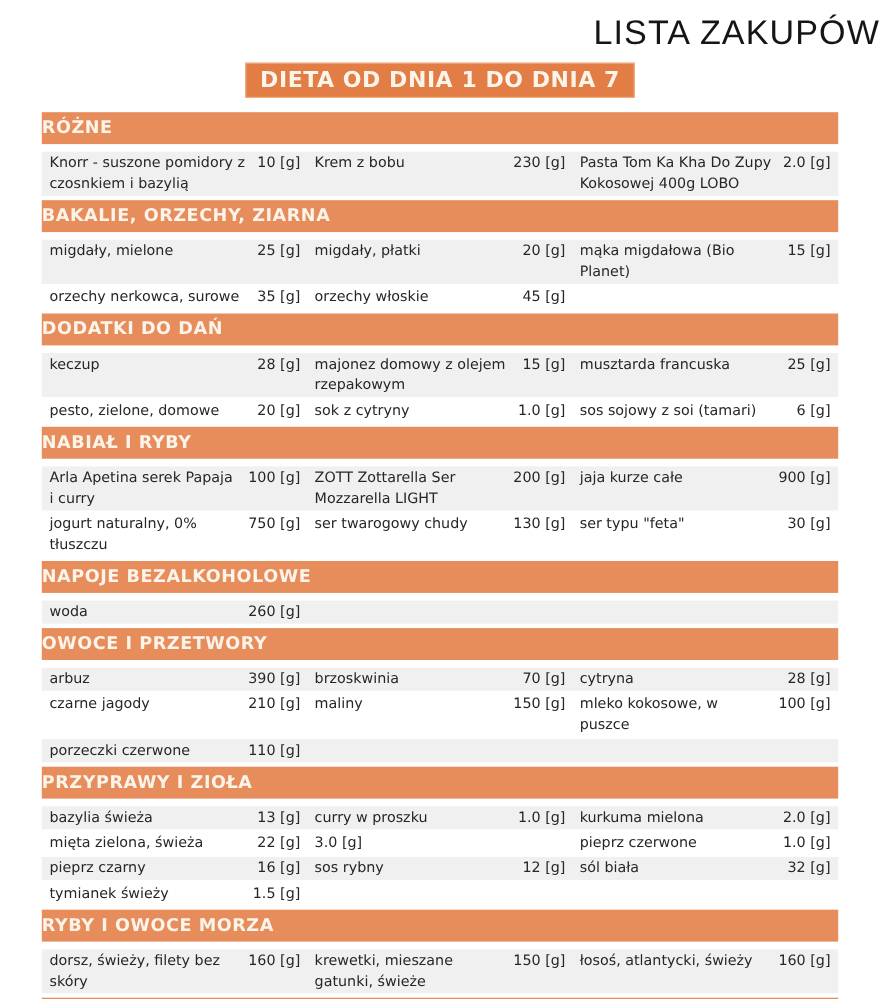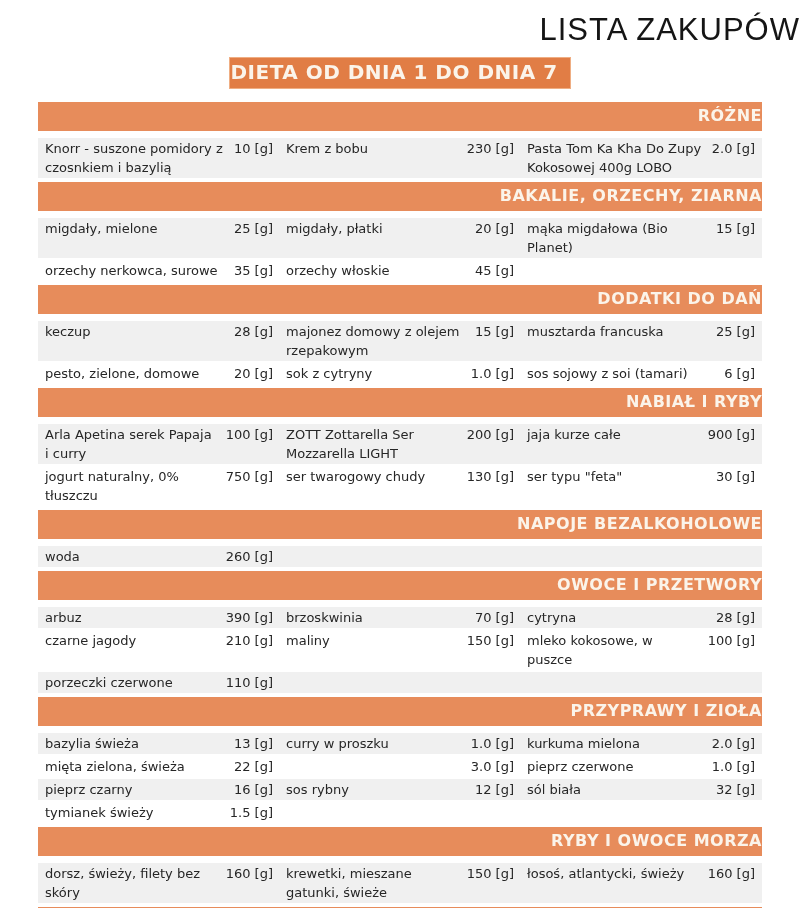--- a/index.html
+++ b/index.html
@@ -20,46 +20,46 @@
   }
   .badge-wrap{text-align:center;margin:0 0 13px 0;}
   .badge{
     display:inline-block;
     background:var(--badge,#E17D45);
     border:1px solid #efae83;
     color:var(--header-text,#FBF4EA);
     font-size:20px;
     font-weight:bold;
     letter-spacing:0.5px;
-    padding:2px 12px 4px 0;
+    padding:2px 12px 4px 12px;
   }
   .content{width:724px;margin:0 auto;}
   .section-bar{
     background:var(--bar,#E78C5B);
     color:var(--header-text,#FBF4EA);
     font-size:16px;
     font-weight:bold;
     letter-spacing:0.5px;
-    text-align:right;
+    text-align:left;
     padding:4px 0 6px 0;
     margin:4px 0 7px 0;
   }
   .row{
     display:grid;
     grid-template-columns:1fr 1fr 1fr;
     column-gap:13px;
     padding:0 7px;
     margin-bottom:2px;
     font-size:13px;
     line-height:19px;
   }
   .row.stripe{background:var(--stripe,#F0F0F0);}
   .cell{
     display:flex;
-    justify-content:flex-end;
+    justify-content:flex-start;
     align-items:flex-start;
     gap:8px;
     padding:1px 0;
     min-height:19px;
   }
   .item-name{flex:1 1 auto;}
   .item-qty{flex:0 0 auto;white-space:nowrap;text-align:right;}
 </style>
 </head>
 <body>

